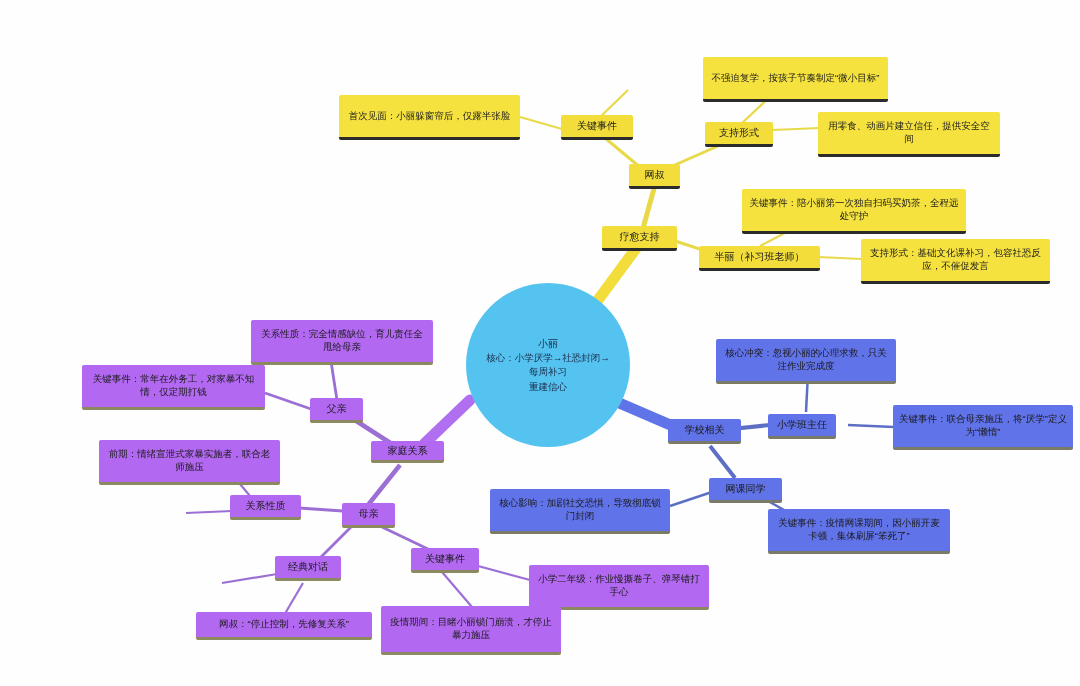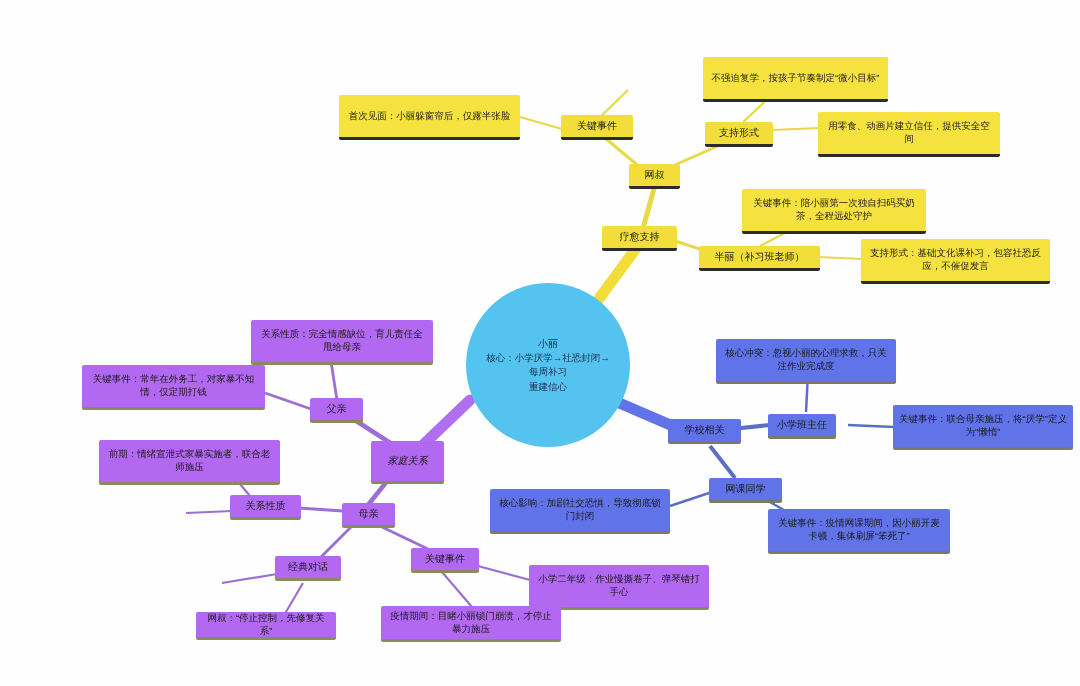--- a/index.html
+++ b/index.html
@@ -114,21 +114,21 @@
   </div>
 
   <div class="node yellow branch fs10" style="left:629px;top:164px;width:51px;height:25px;">
     <span class="txt">网叔</span>
   </div>
 
   <div class="node yellow branch fs10" style="left:602px;top:226px;width:75px;height:25px;">
     <span class="txt">疗愈支持</span>
   </div>
 
-  <div class="node yellow fs9" style="left:742px;top:189px;width:184px;height:45px;justify-content:flex-end;">
+  <div class="node yellow fs9" style="left:742px;top:189px;width:224px;height:45px;justify-content:flex-end;">
     <span class="txt">关键事件：陪小丽第一次独自扫码买奶茶，全程远处守护</span>
   </div>
 
   <div class="node yellow branch fs10" style="left:699px;top:246px;width:121px;height:25px;">
     <span class="txt">半丽（补习班老师）</span>
   </div>
 
   <div class="node yellow fs9" style="left:861px;top:239px;width:189px;height:45px;">
     <span class="txt">支持形式：基础文化课补习，包容社恐反应，不催促发言</span>
   </div>
@@ -138,21 +138,21 @@
   </div>
 
   <div class="node purple fs9" style="left:82px;top:365px;width:183px;height:45px;">
     <span class="txt">关键事件：常年在外务工，对家暴不知情，仅定期打钱</span>
   </div>
 
   <div class="node purple fs10" style="left:310px;top:398px;width:53px;height:25px;">
     <span class="txt">父亲</span>
   </div>
 
-  <div class="node purple fs10" style="left:371px;top:441px;width:73px;height:43px;font-style:italic;">
+  <div class="node purple fs10" style="left:371px;top:441px;width:73px;height:22px;">
     <span class="txt">家庭关系</span>
   </div>
 
   <div class="node purple fs9" style="left:99px;top:440px;width:181px;height:45px;">
     <span class="txt">前期：情绪宣泄式家暴实施者，联合老师施压</span>
   </div>
 
 
   <div class="node purple fs10" style="left:230px;top:495px;width:71px;height:25px;">
     <span class="txt">关系性质</span>
@@ -160,33 +160,33 @@
 
   <div class="node purple fs10" style="left:342px;top:503px;width:53px;height:25px;">
     <span class="txt">母亲</span>
   </div>
 
   <div class="node purple fs10" style="left:275px;top:556px;width:66px;height:25px;">
     <span class="txt">经典对话</span>
   </div>
 
 
-  <div class="node purple fs9" style="left:196px;top:612px;width:140px;height:28px;">
+  <div class="node purple fs9" style="left:196px;top:612px;width:176px;height:28px;">
     <span class="txt">网叔：“停止控制，先修复关系”</span>
   </div>
 
   <div class="node purple fs10" style="left:411px;top:548px;width:68px;height:25px;">
     <span class="txt">关键事件</span>
   </div>
 
   <div class="node purple fs9" style="left:529px;top:565px;width:180px;height:45px;">
     <span class="txt">小学二年级：作业慢撕卷子、弹琴错打手心</span>
   </div>
 
-  <div class="node purple fs9" style="left:381px;top:606px;width:180px;height:36px;">
+  <div class="node purple fs9" style="left:381px;top:606px;width:180px;height:49px;">
     <span class="txt">疫情期间：目睹小丽锁门崩溃，才停止暴力施压</span>
   </div>
 
   <div class="node blue fs9" style="left:716px;top:339px;width:180px;height:45px;">
     <span class="txt">核心冲突：忽视小丽的心理求救，只关注作业完成度</span>
   </div>
 
   <div class="node blue fs10" style="left:768px;top:414px;width:68px;height:25px;">
     <span class="txt">小学班主任</span>
   </div>

